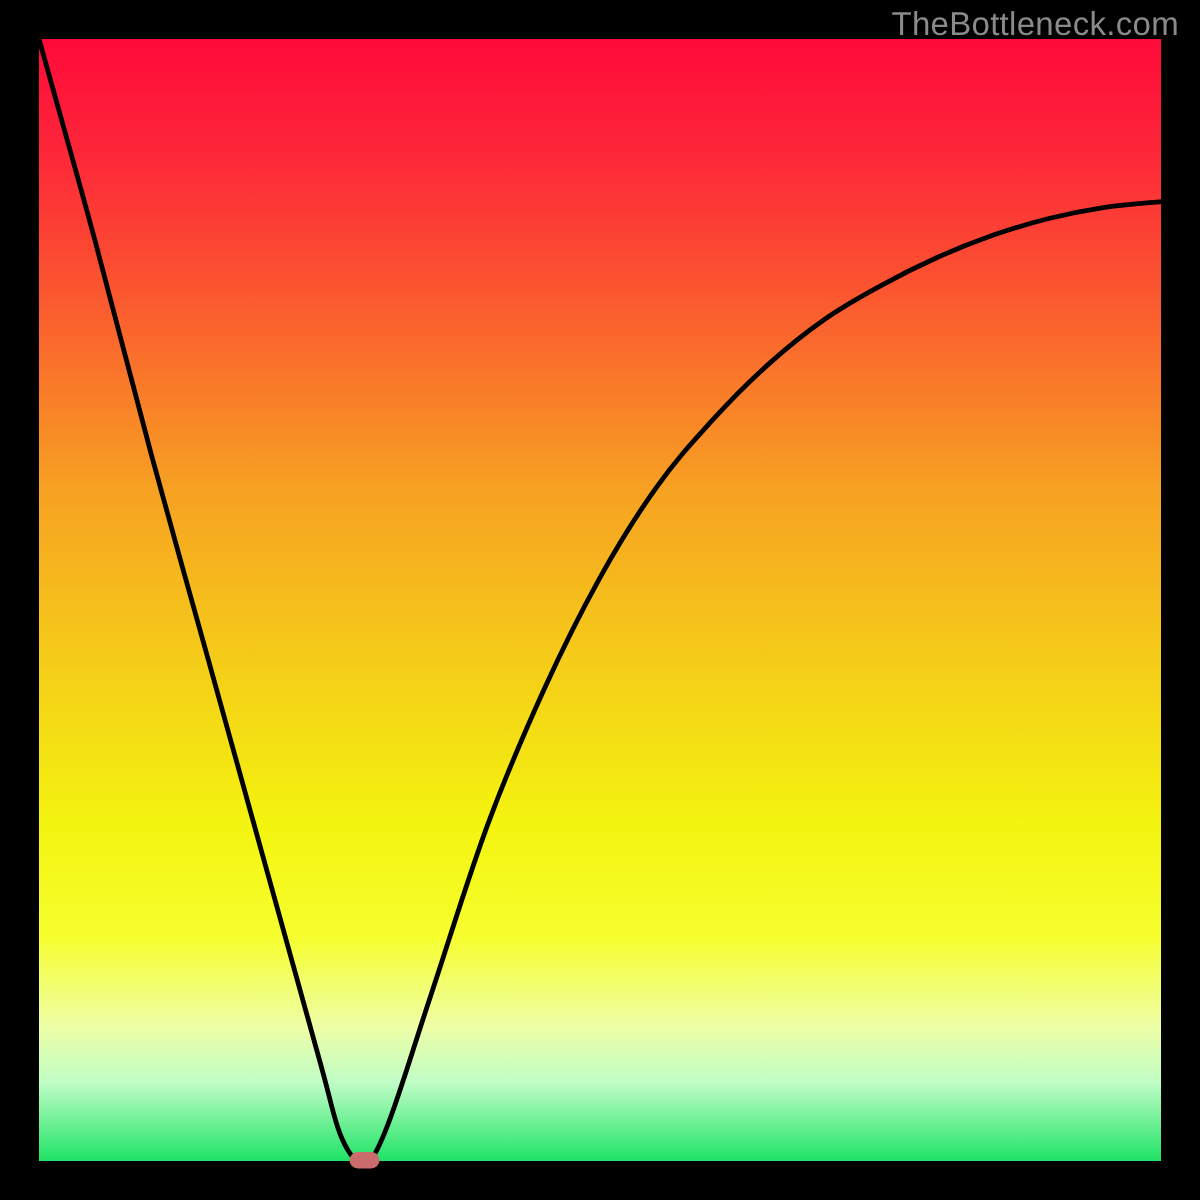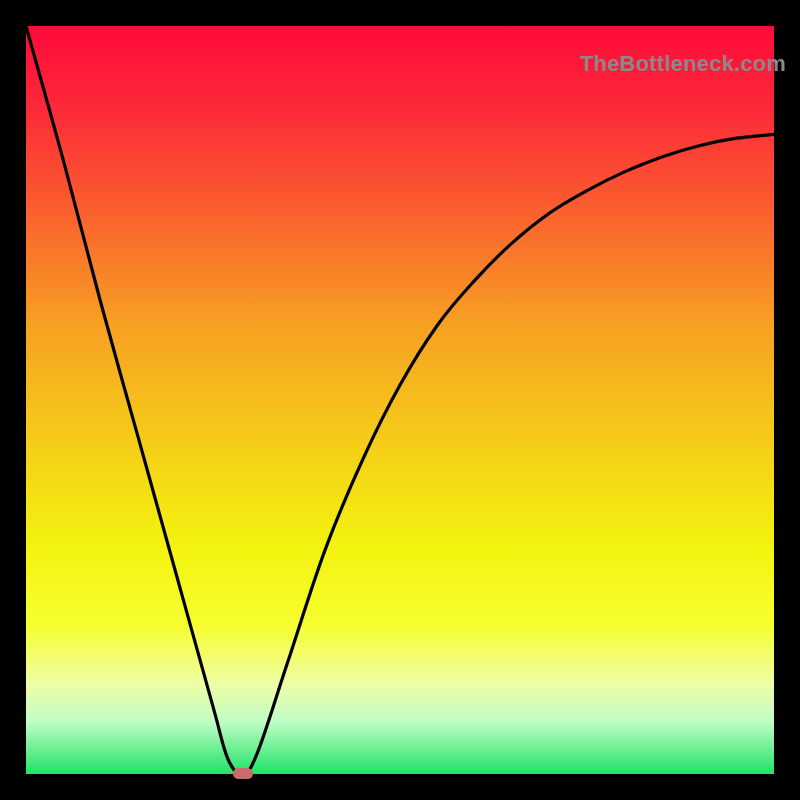--- a/index.html
+++ b/index.html
@@ -28,24 +28,23 @@
       #c0fdc6 93%,
       #1fe366 100%
     );
   }
   .watermark {
     position: absolute;
     top: 3px;
     right: 14px;
     font-family: Arial, Helvetica, sans-serif;
     font-size: 22px;
-    font-weight: 700;
+    font-weight: 400;
     color: #8a8a8a;
     letter-spacing: 0.2px;
-    margin-top: 48px;
   }
   svg.curve {
     position: absolute;
     left: 0;
     top: 0;
     width: 748px;
     height: 748px;
     overflow: visible;
   }
   .marker {

